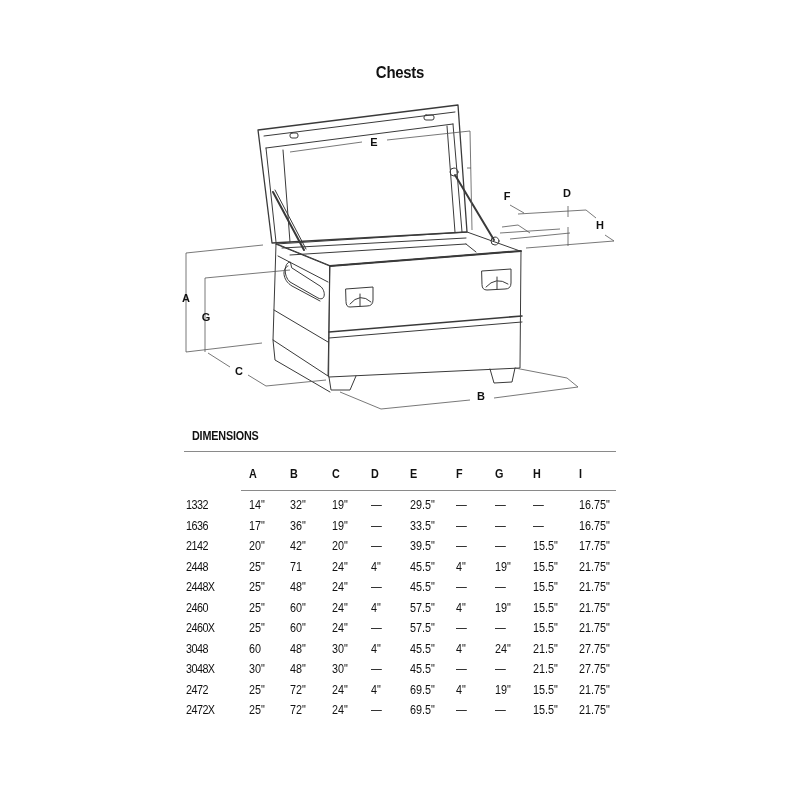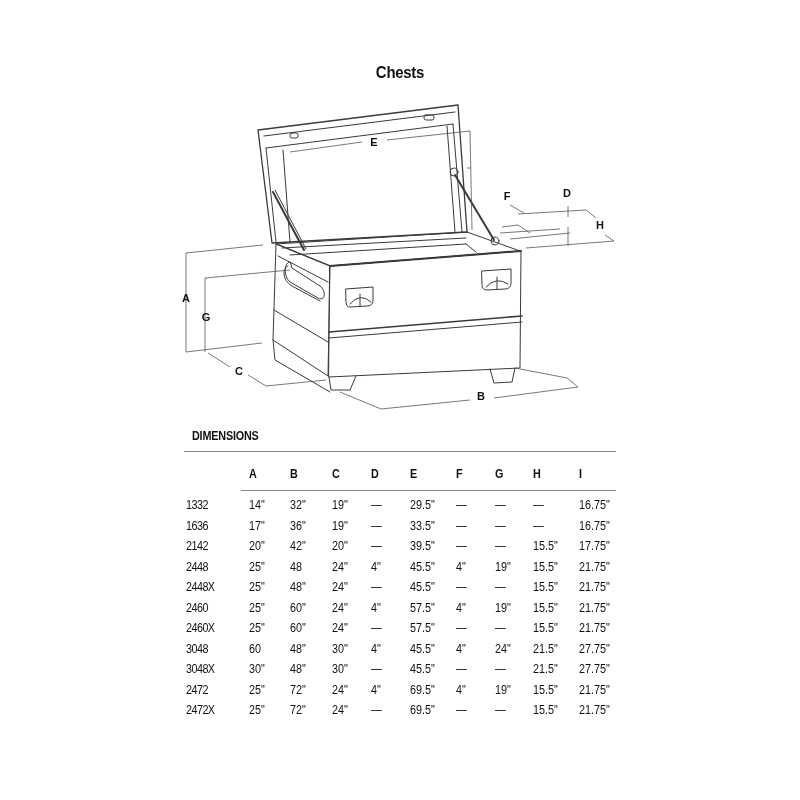--- a/index.html
+++ b/index.html
@@ -274,21 +274,21 @@
     <td><span class="cell">39.5"</span></td>
     <td><span class="cell">—</span></td>
     <td><span class="cell">—</span></td>
     <td><span class="cell">15.5"</span></td>
     <td><span class="cell">17.75"</span></td>
   </tr>
 
   <tr>
     <td class="model"><span class="cell">2448</span></td>
     <td><span class="cell">25"</span></td>
-    <td><span class="cell">48</span></td>
+    <td><span class="cell">71</span></td>
     <td><span class="cell">24"</span></td>
     <td><span class="cell">4"</span></td>
     <td><span class="cell">45.5"</span></td>
     <td><span class="cell">4"</span></td>
     <td><span class="cell">19"</span></td>
     <td><span class="cell">15.5"</span></td>
     <td><span class="cell">21.75"</span></td>
   </tr>
 
   <tr>

